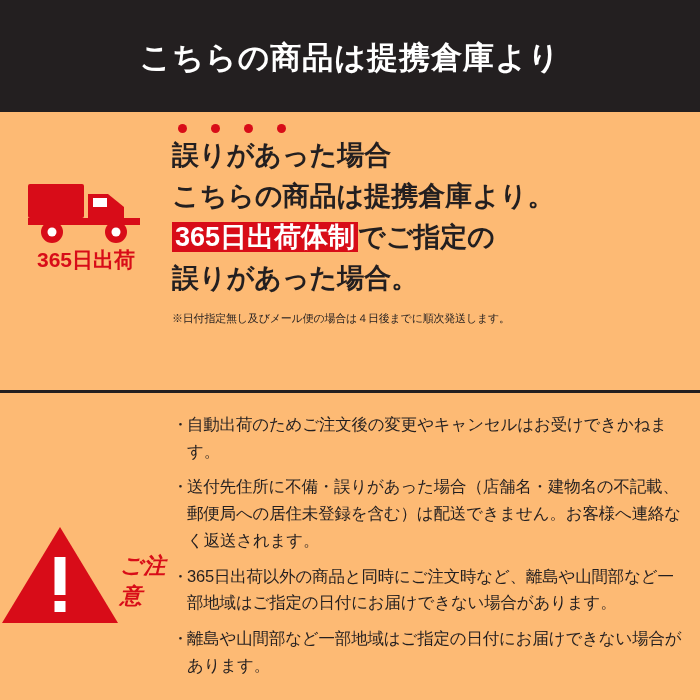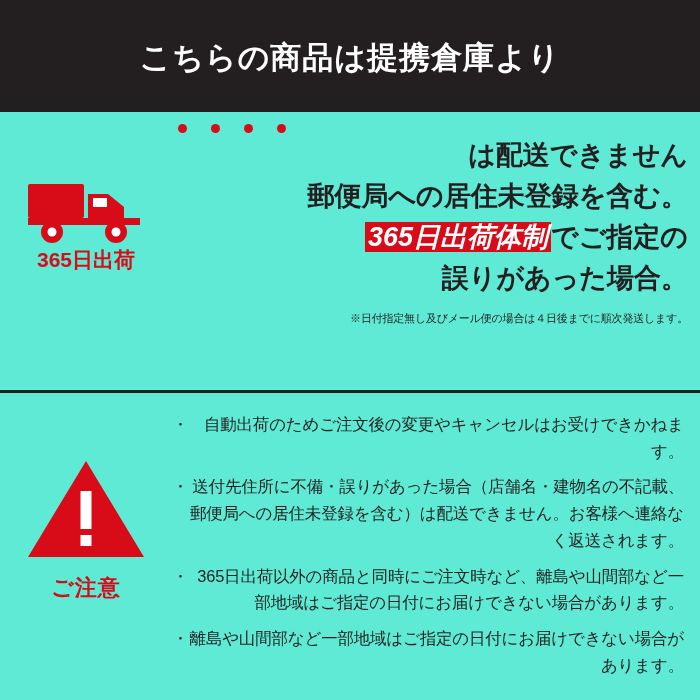--- a/index.html
+++ b/index.html
@@ -7,24 +7,23 @@
     padding: 0;
     background: #ffffff;
   }
   body {
     font-family: "Liberation Sans", sans-serif;
   }
   .banner {
     position: relative;
     width: 700px;
     height: 700px;
-    background: #5eead4;
+    background: #fdba74;
     box-sizing: border-box;
     overflow: hidden;
-    text-align: right;
   }
 
   
   .header {
     background: #231f20;
     color: #ffffff;
     height: 112px;
     box-sizing: border-box;
     display: flex;
     flex-direction: column;
@@ -88,46 +87,46 @@
     color: #231f20;
     font-size: 27px;
     font-weight: bold;
     line-height: 1.52;
     white-space: nowrap;
   }
   .hl {
     background: #d80c18;
     color: #ffffff;
     padding: 0 3px;
-    font-style: italic;
   }
   .note {
     margin-top: 12px;
     font-size: 11px;
     color: #231f20;
     letter-spacing: -0.2px;
     white-space: nowrap;
   }
 
   
   .caution {
     display: flex;
     padding: 12px 0 0 0;
     box-sizing: border-box;
     height: 304px;
   }
   .caution-left {
     width: 172px;
     min-width: 172px;
     display: flex;
-    flex-direction: column;
+    flex-direction: row;
     align-items: center;
     justify-content: flex-start;
     padding-top: 52px;
     box-sizing: border-box;
+    font-style: italic;
   }
   .warn-label {
     color: #d80c18;
     font-size: 22px;
     font-weight: bold;
     margin-top: 8px;
     letter-spacing: 1px;
   }
   .caution-right {
     flex: 1;
@@ -186,22 +185,22 @@
       <div class="truck-label">365日出荷</div>
     </div>
 
     <div class="mid-text">
       <div class="dots">
         <span class="dot"></span>
         <span class="dot"></span>
         <span class="dot"></span>
         <span class="dot"></span>
       </div>
-      <div class="mid-line">は配送できません</div>
-      <div class="mid-line">郵便局への居住未登録を含む。</div>
+      <div class="mid-line">誤りがあった場合</div>
+      <div class="mid-line">こちらの商品は提携倉庫より。</div>
       <div class="mid-line"><span class="hl">365日出荷体制</span><span>でご指定の</span></div>
       <div class="mid-line">誤りがあった場合。</div>
       <div class="note">※日付指定無し及びメール便の場合は４日後までに順次発送します。</div>
     </div>
   </div>
 
   <div class="caution">
 
     <div class="caution-left">
       <span>

